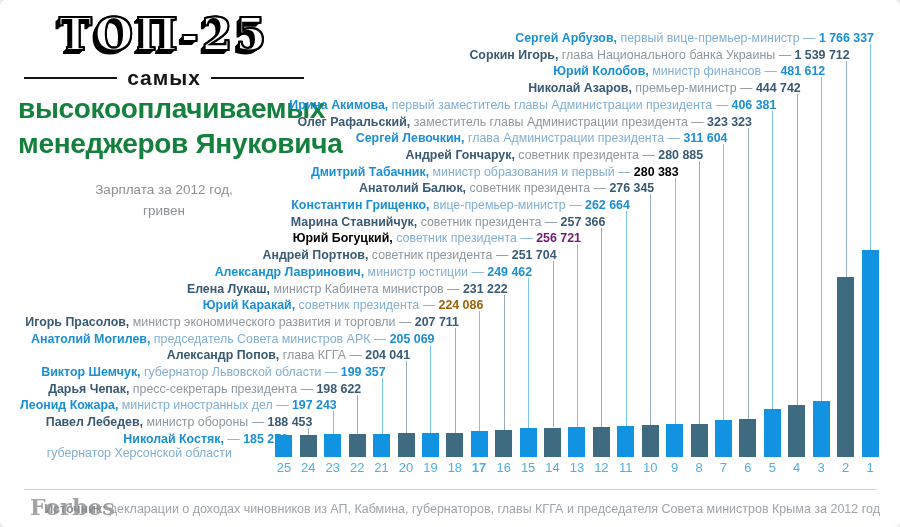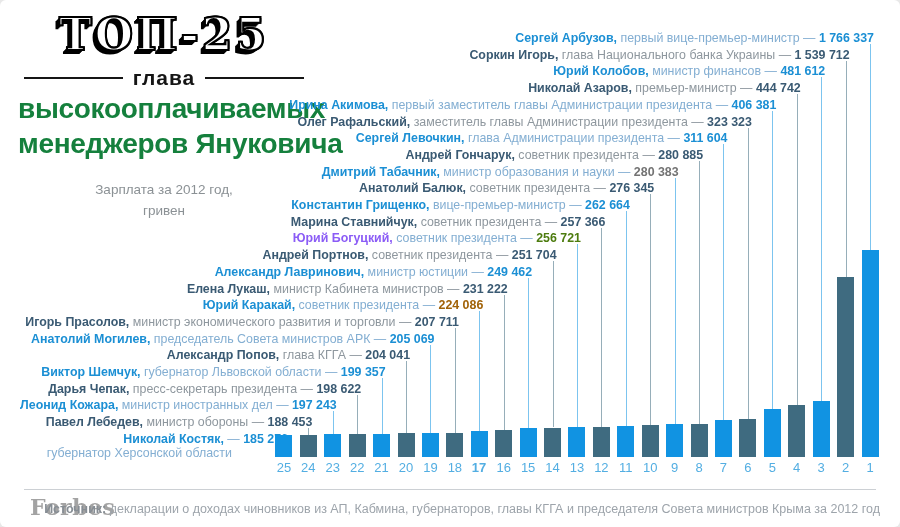--- a/index.html
+++ b/index.html
@@ -34,21 +34,21 @@
 </style>
 </head>
 <body>
 
 <div class="page">
 
   <div class="title-block">
     <div class="top25">ТОП-25</div>
     <div class="samyh-row">
       <span class="hrule"></span>
-      <span class="samyh">глава</span>
+      <span class="samyh">самых</span>
       <span class="hrule"></span>
     </div>
     <div class="tline">высокооплачиваемых</div>
     <div class="tline">менеджеров Януковича</div>
     <div class="subtitle">
       <div>Зарплата за 2012 год,</div>
       <div>гривен</div>
     </div>
   </div>
 
@@ -71,33 +71,33 @@
       <div class="row" style="top: 114.5px; right: 148.1px;">
         <div class=""><span class="nm" style="color: rgb(58, 90, 115);">Олег Рафальский,</span><span class="pos" style="color: rgb(142, 151, 158);"> заместитель главы Администрации президента</span><span class="pos" style="color: rgb(142, 151, 158);">&nbsp;—&nbsp;</span><span class="val" style="color: rgb(58, 90, 115);">323 323</span></div>
       </div>
       <div class="row" style="top: 131.2px; right: 172.52px;">
         <div class=""><span class="nm" style="color: rgb(27, 143, 212);">Сергей Левочкин,</span><span class="pos" style="color: rgb(131, 174, 210);"> глава  Администрации президента</span><span class="pos" style="color: rgb(131, 174, 210);">&nbsp;—&nbsp;</span><span class="val" style="color: rgb(27, 143, 212);">311 604</span></div>
       </div>
       <div class="row" style="top: 147.9px; right: 196.94px;">
         <div class=""><span class="nm" style="color: rgb(58, 90, 115);">Андрей Гончарук,</span><span class="pos" style="color: rgb(142, 151, 158);"> советник президента</span><span class="pos" style="color: rgb(142, 151, 158);">&nbsp;—&nbsp;</span><span class="val" style="color: rgb(58, 90, 115);">280 885</span></div>
       </div>
       <div class="row" style="top: 164.6px; right: 221.36px;">
-        <div class=""><span class="nm" style="color: rgb(27, 143, 212);">Дмитрий Табачник,</span><span class="pos" style="color: rgb(131, 174, 210);"> министр образования и науки</span><span class="pos" style="color: rgb(131, 174, 210);">&nbsp;—&nbsp;</span><span class="val" style="color: #737373;">280 383</span></div>
+        <div class=""><span class="nm" style="color: rgb(27, 143, 212);">Дмитрий Табачник,</span><span class="pos" style="color: rgb(131, 174, 210);"> министр образования и первый</span><span class="pos" style="color: rgb(131, 174, 210);">&nbsp;—&nbsp;</span><span class="val" style="color: #000000;">280 383</span></div>
       </div>
       <div class="row" style="top: 181.3px; right: 245.78px;">
         <div class=""><span class="nm" style="color: rgb(58, 90, 115);">Анатолий Балюк,</span><span class="pos" style="color: rgb(142, 151, 158);"> советник президента</span><span class="pos" style="color: rgb(142, 151, 158);">&nbsp;—&nbsp;</span><span class="val" style="color: rgb(58, 90, 115);">276 345</span></div>
       </div>
       <div class="row" style="top: 198px; right: 270.2px;">
         <div class=""><span class="nm" style="color: rgb(27, 143, 212);">Константин Грищенко,</span><span class="pos" style="color: rgb(131, 174, 210);"> вице-премьер-министр</span><span class="pos" style="color: rgb(131, 174, 210);">&nbsp;—&nbsp;</span><span class="val" style="color: rgb(27, 143, 212);">262 664</span></div>
       </div>
       <div class="row" style="top: 214.7px; right: 294.62px;">
         <div class=""><span class="nm" style="color: rgb(58, 90, 115); padding-left: 36px;">Марина Ставнийчук,</span><span class="pos" style="color: rgb(142, 151, 158);"> советник президента</span><span class="pos" style="color: rgb(142, 151, 158);">&nbsp;—&nbsp;</span><span class="val" style="color: rgb(58, 90, 115);">257 366</span></div>
       </div>
       <div class="row" style="top: 231.4px; right: 319.04px;">
-        <div class=""><span class="nm" style="color: #8b5cf6; padding-left: 24px;">Юрий Богуцкий,</span><span class="pos" style="color: rgb(131, 174, 210);"> советник президента</span><span class="pos" style="color: rgb(131, 174, 210);">&nbsp;—&nbsp;</span><span class="val" style="color: #4d7c0f;">256 721</span></div>
+        <div class=""><span class="nm" style="color: #000000; padding-left: 24px;">Юрий Богуцкий,</span><span class="pos" style="color: rgb(131, 174, 210);"> советник президента</span><span class="pos" style="color: rgb(131, 174, 210);">&nbsp;—&nbsp;</span><span class="val" style="color: #701a75;">256 721</span></div>
       </div>
       <div class="row" style="top: 248.1px; right: 343.46px;">
         <div class=""><span class="nm" style="color: rgb(58, 90, 115);">Андрей Портнов,</span><span class="pos" style="color: rgb(142, 151, 158);"> советник президента</span><span class="pos" style="color: rgb(142, 151, 158);">&nbsp;—&nbsp;</span><span class="val" style="color: rgb(58, 90, 115);">251 704</span></div>
       </div>
       <div class="row" style="top: 264.8px; right: 367.88px;">
         <div class=""><span class="nm" style="color: rgb(27, 143, 212);">Александр Лавринович,</span><span class="pos" style="color: rgb(131, 174, 210);"> министр юстиции</span><span class="pos" style="color: rgb(131, 174, 210);">&nbsp;—&nbsp;</span><span class="val" style="color: rgb(27, 143, 212);">249 462</span></div>
       </div>
       <div class="row" style="top: 281.5px; right: 392.3px;">
         <div class=""><span class="nm" style="color: rgb(58, 90, 115);">Елена Лукаш,</span><span class="pos" style="color: rgb(142, 151, 158);"> министр Кабинета министров</span><span class="pos" style="color: rgb(142, 151, 158);">&nbsp;—&nbsp;</span><span class="val" style="color: rgb(58, 90, 115);">231 222</span></div>
       </div>

